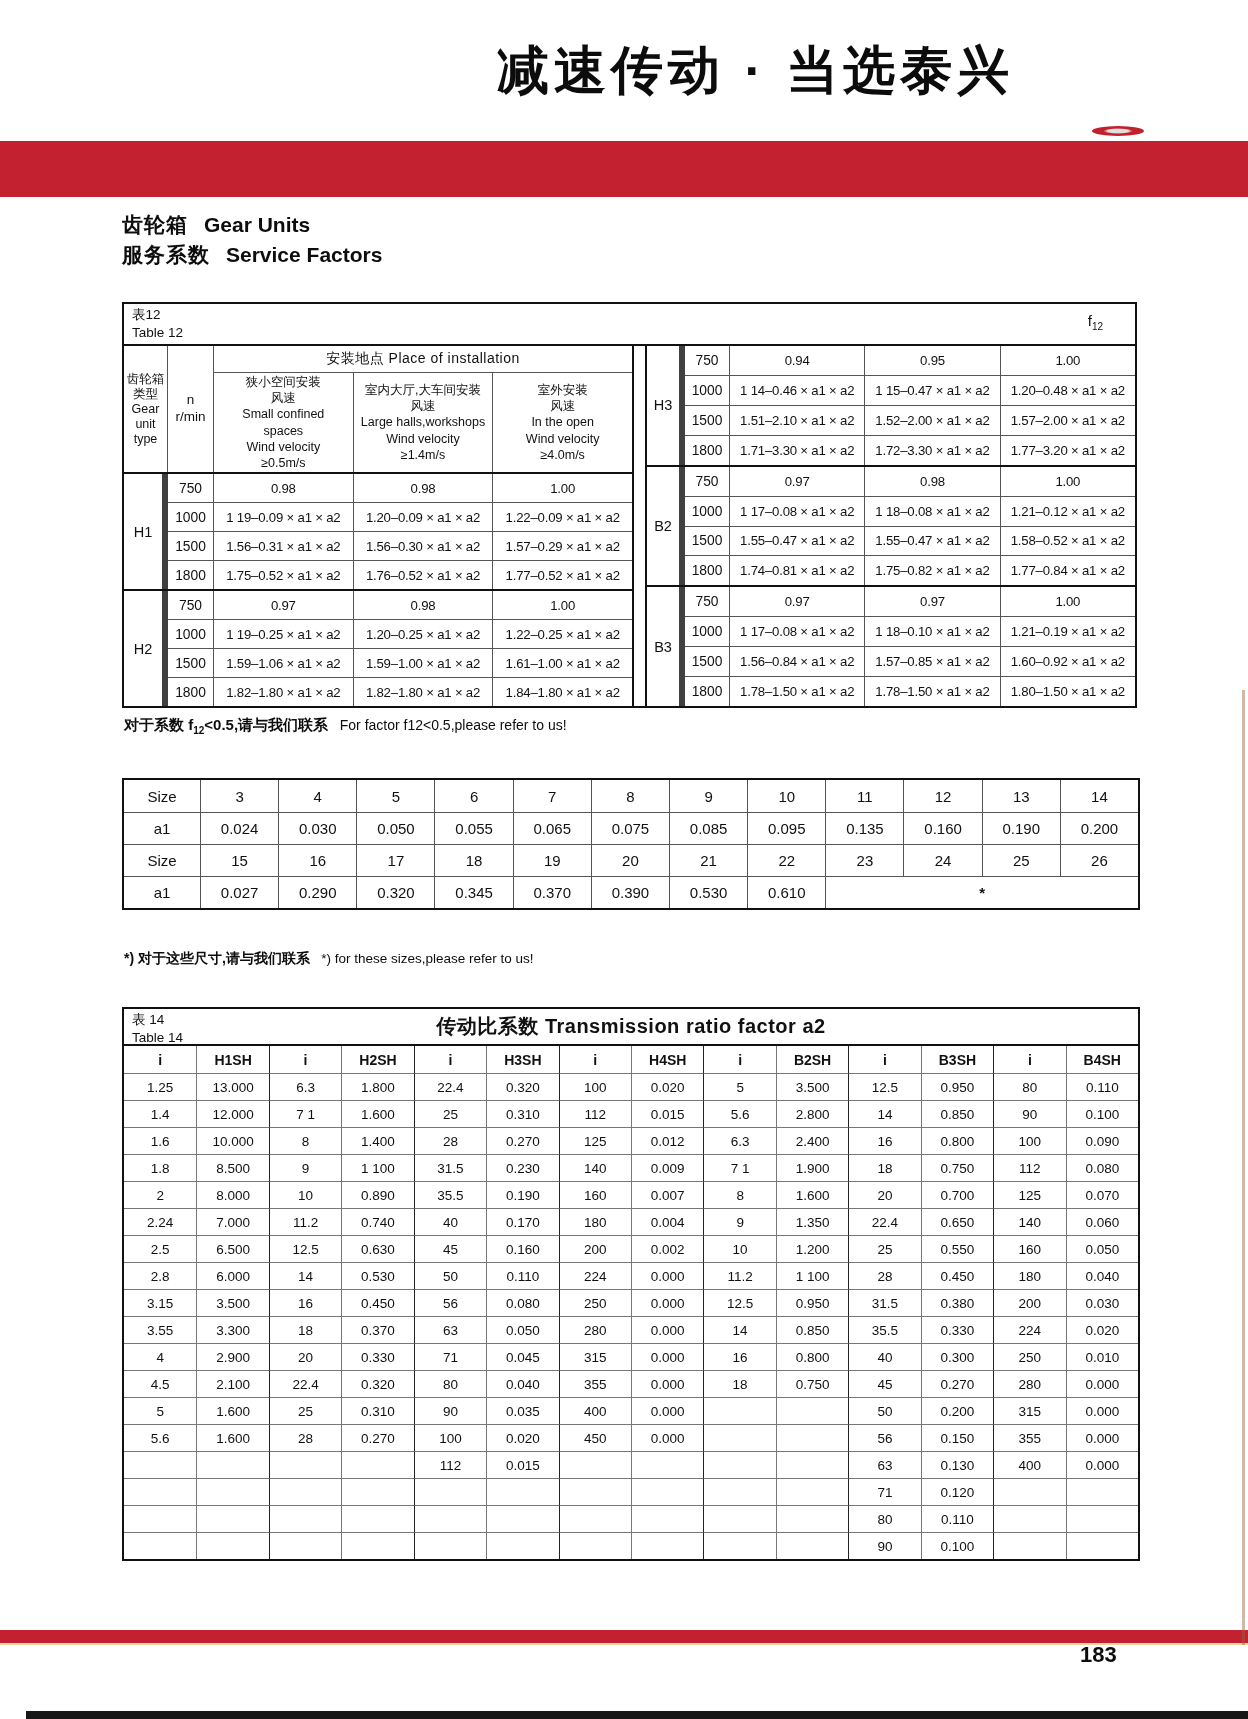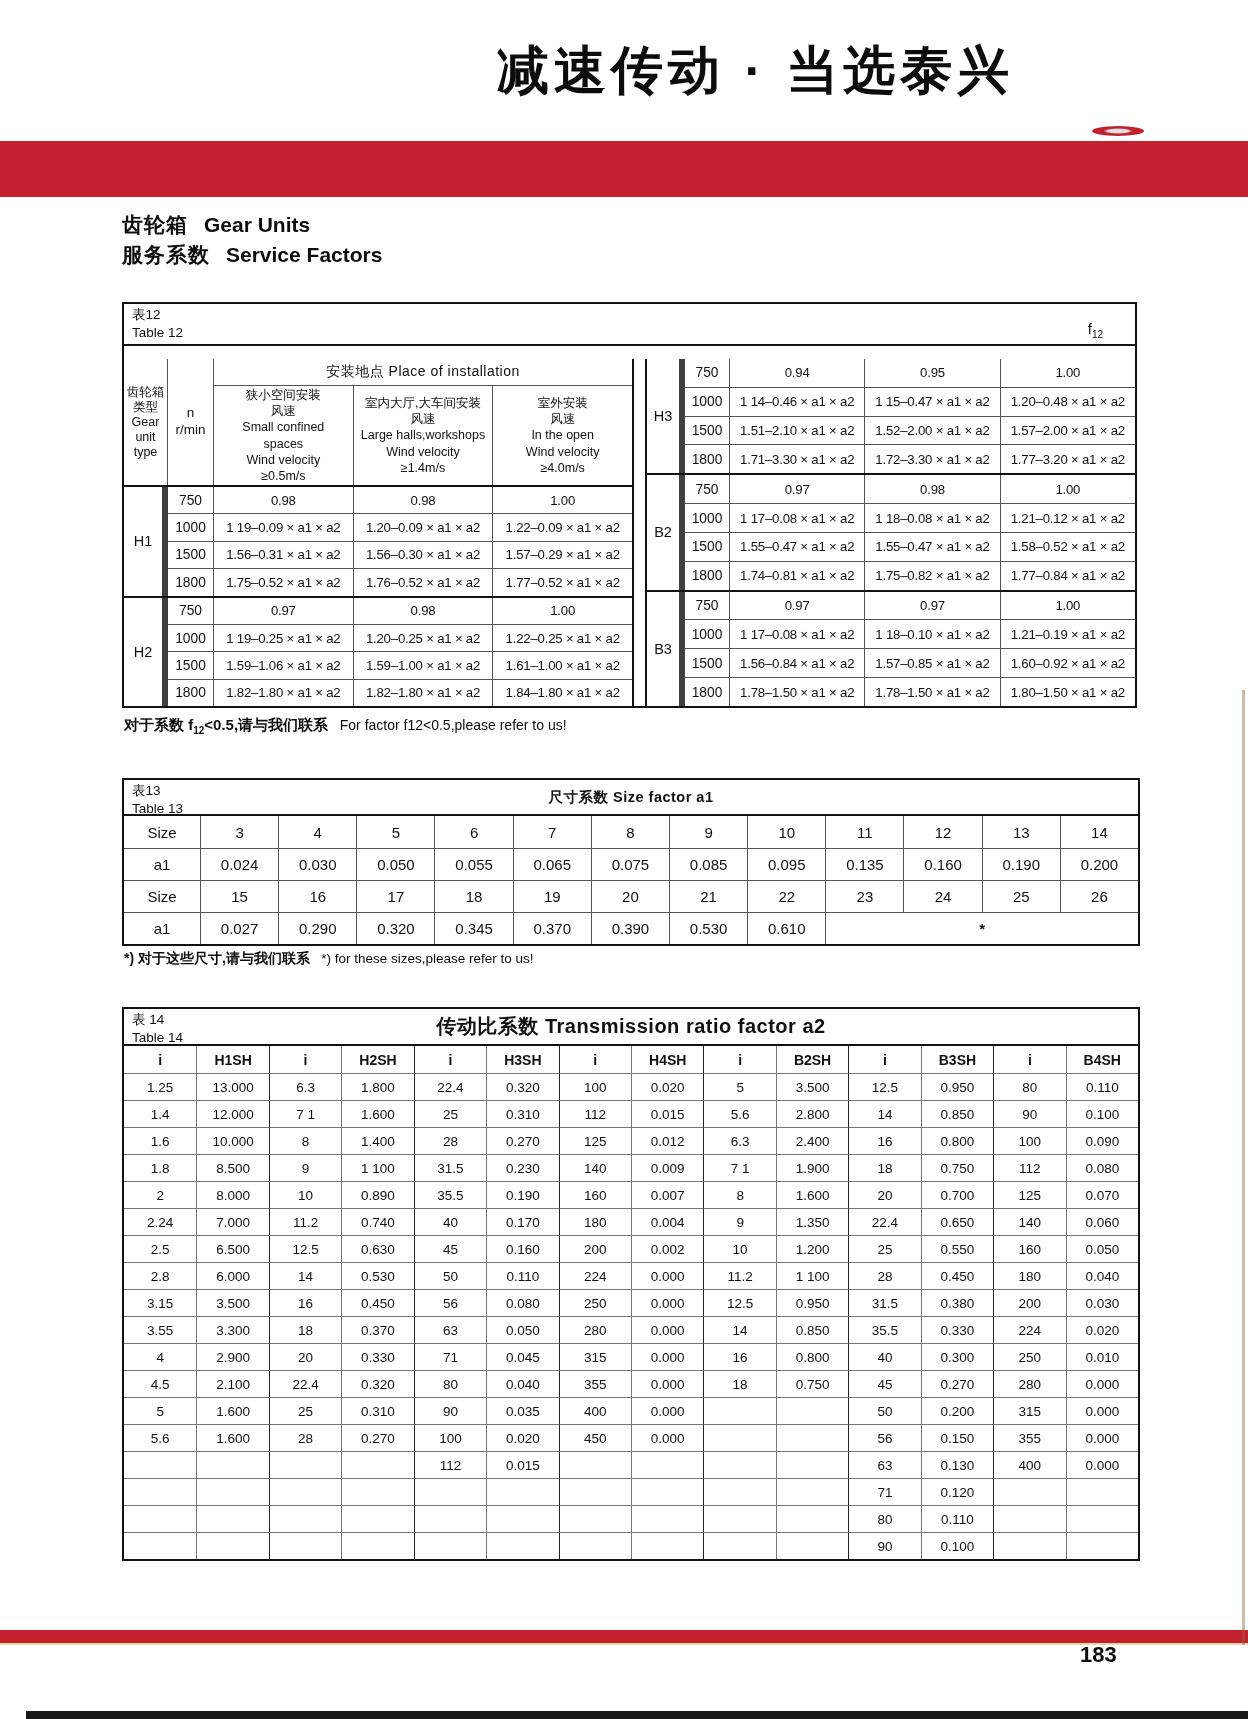--- a/index.html
+++ b/index.html
@@ -22,25 +22,25 @@
   .red-bar{position:absolute;left:0;top:141px;width:100%;height:56px;background:#c32130;}
   .section-heading{position:absolute;left:122px;top:210px;font-weight:bold;line-height:1.42;font-size:21px;color:#0d0d0d;}
   .section-heading .cn{margin-right:16px;letter-spacing:1px;}
 
   
   .tbl-title{position:relative;display:flex;align-items:center;justify-content:center;border-bottom:2px solid #111;}
   .tbl-tag{position:absolute;left:8px;top:2px;font-size:13.5px;line-height:1.3;text-align:left;}
   .tbl-center{text-align:center;}
 
   
-  .t12{position:absolute;left:122px;top:302px;width:1015px;height:406px;border:2px solid #111;box-sizing:border-box;display:flex;flex-direction:column;background:#fff;gap:13px;}
+  .t12{position:absolute;left:122px;top:302px;width:1015px;height:406px;border:2px solid #111;box-sizing:border-box;display:flex;flex-direction:column;background:#fff;}
   .t12 .tbl-title{height:40px;flex:0 0 auto;}
   .t12-title-cn{font-size:14.5px;font-weight:bold;letter-spacing:.5px;}
   .t12-title-en{font-size:13.5px;}
-  .t12-f12{position:absolute;right:32px;top:16px;font-size:15px;}
+  .t12-f12{position:absolute;right:32px;top:8px;font-size:15px;}
   .t12-f12 sub{font-size:10px;}
   .t12-body{flex:1;display:flex;}
   .t12-left{width:510px;flex:0 0 auto;display:flex;flex-direction:column;border-right:2px solid #111;box-sizing:border-box;}
   .t12-gap{width:11px;flex:0 0 auto;}
   .t12-right{flex:1;display:flex;flex-direction:column;border-left:2px solid #111;box-sizing:border-box;}
 
   .t12-lheader{height:128px;flex:0 0 auto;display:flex;border-bottom:2px solid #111;box-sizing:border-box;}
   .hcell{display:flex;align-items:center;justify-content:center;text-align:center;}
   .hcell.type{width:44px;border-right:1px solid #555;font-size:12.5px;line-height:1.2;box-sizing:border-box;}
   .hcell.ncol{width:46px;border-right:1px solid #555;font-size:13.5px;line-height:1.25;box-sizing:border-box;}
@@ -424,27 +424,20 @@
     </div>
   </div>
 
   <div class="footnote fn12">
     <span class="cn"><span>对于系数 f</span><sub>12</sub><span>&lt;0.5,请与我们联系</span></span>
     <span>&nbsp;</span>
     <span>For factor f12&lt;0.5,please refer to us!</span>
   </div>
 
   <div class="t13">
-    <div class="tbl-title">
-      <div class="tbl-tag">
-        <div>表13</div>
-        <div>Table 13</div>
-      </div>
-      <div class="tbl-center t13-title">尺寸系数  Size factor a1</div>
-    </div>
     <div class="t13-grid">
 
         <div class="t13-row">
           
             <div class="t13-cell">Size</div>
           
             <div class="t13-cell">3</div>
           
             <div class="t13-cell">4</div>
           

